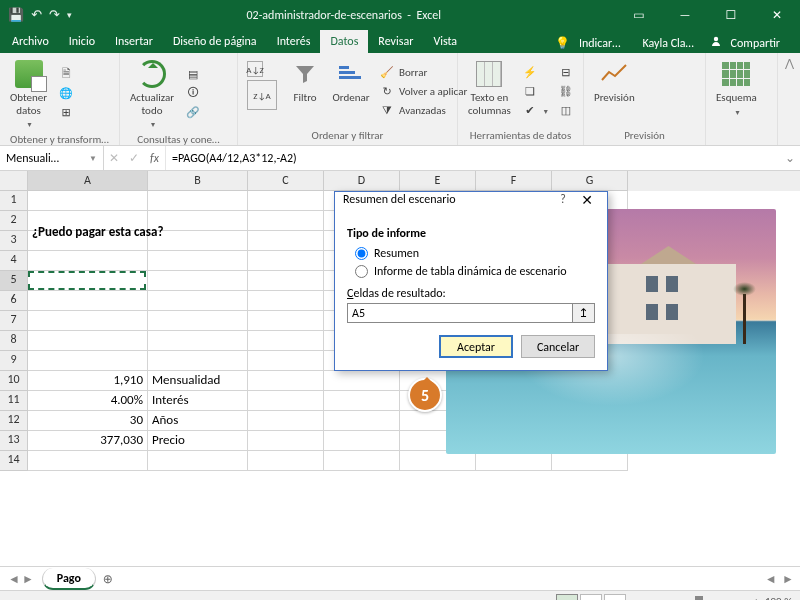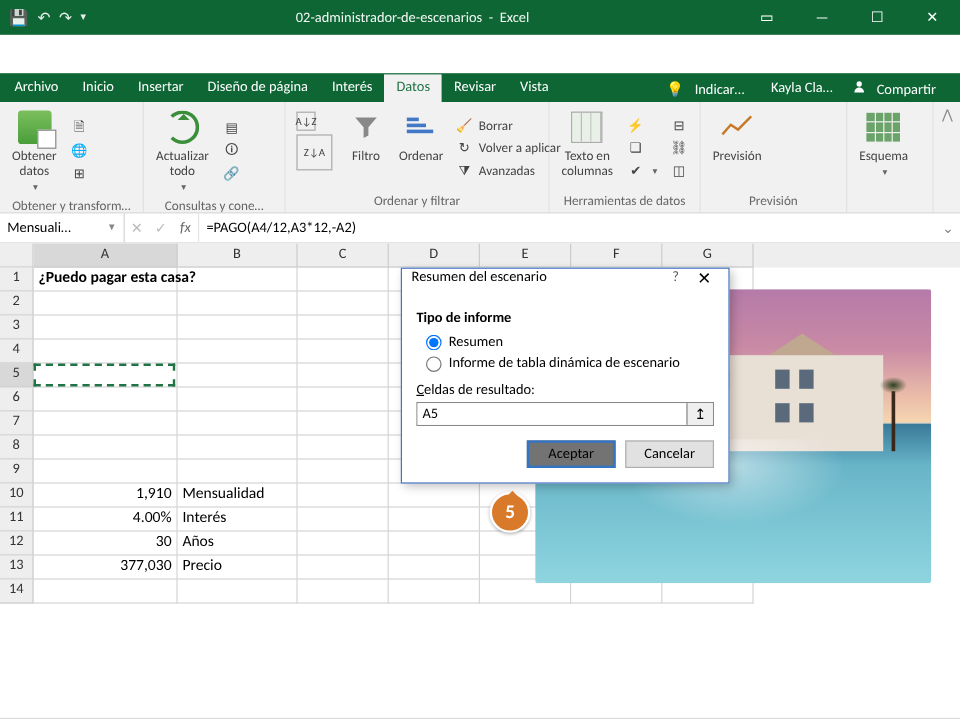--- a/index.html
+++ b/index.html
@@ -7,21 +7,21 @@
 
 
 .titlebar { height:29px; background:#0e6635; color:#fff; display:flex; align-items:center; font-size:12px; padding-left:8px; }
 .titlebar .qat { display:flex; gap:7px; align-items:center; }
 .titlebar .qat span { opacity:.9; font-size:13px; }
 .titlebar .title { flex:1; text-align:center; opacity:.95; }
 .titlebar .sysbtns { display:flex; }
 .titlebar .sysbtn { width:46px; height:29px; display:flex; align-items:center; justify-content:center; font-size:12px; }
 
 
-.menutabs { height:24px; background:#0e6635; display:flex; align-items:flex-end; padding-left:2px; color:#fff; font-size:12px;margin-top:32px; }
+.menutabs { height:24px; background:#0e6635; display:flex; align-items:flex-end; padding-left:2px; color:#fff; font-size:12px; }
 .menutabs .tab { padding:4px 10px 5px; cursor:default; }
 .menutabs .tab.active { background:#f1f1f1; color:#217346; }
 .menutabs .spacer { flex:1; }
 .menutabs .right { display:flex; align-items:center; gap:4px; padding-right:8px; }
 .menutabs .right span { padding:3px 6px; font-size:12px; }
 
 
 .ribbon { height:93px; background:#f1f1f1; border-bottom:1px solid #d4d4d4; display:flex; font-size:11px; color:#444; }
 .group { border-right:1px solid #e1e1e1; padding:3px 6px 0; display:flex; flex-direction:column; }
 .group .row { display:flex; gap:4px; flex:1; }
@@ -71,21 +71,21 @@
 .rowhdr{ height:20px; background:#eee; border-right:1px solid #ccc; border-bottom:1px solid #ccc; text-align:center; font-size:12px; color:#333; padding-top:1px; }
 .cells{ position:absolute; top:20px; left:28px; right:0; bottom:0; }
 .crow{ display:flex; height:20px; }
 .cell{ border-right:1px solid #d4d4d4; border-bottom:1px solid #d4d4d4; font-size:13px; padding:1px 4px; overflow:hidden; white-space:nowrap; font-family:Calibri,sans-serif; }
 .cell.ar{ text-align:right; }
 .cell.bold{ font-weight:bold; }
 .colA{width:120px} .colB{width:100px} .colC{width:76px} .colD{width:76px} .colE{width:76px} .colF{width:76px} .colG{width:76px}
 .colhdr.active, .rowhdr.active{ background:#d8d8d8; }
 
 .marquee{ position:absolute; border:2px dashed #217346; pointer-events:none; }
-.A1span { position:absolute; width:176px; }
+.A1span { position:absolute; width:176px;margin-top:32px; }
 
 
 .houseimg{ position:absolute; top:18px; left:418px; width:330px; height:245px; background:
   linear-gradient(180deg,#b57aa8 0%,#c98aa5 20%,#e8b8a8 35%,#f5d5b0 45%,transparent 46%),
   linear-gradient(180deg,transparent 45%,#3a7a9a 46%,#68b5c8 60%,#8fd5e0 100%);
   border-radius:2px; overflow:hidden; }
 .houseimg .mansion{ position:absolute; top:55px; left:40px; width:250px; height:80px; background:#e8dfd5; }
 .houseimg .mansion::before{content:""; position:absolute; top:-20px; left:30px; width:60px; height:20px; background:#bfa88f; clip-path:polygon(50% 0,100% 100%,0 100%);}
 .houseimg .mansion::after{content:""; position:absolute; top:-18px; right:40px; width:55px; height:18px; background:#bfa88f; clip-path:polygon(50% 0,100% 100%,0 100%);}
 .houseimg .win{ position:absolute; width:12px; height:16px; background:#5a6a7a; }
@@ -104,21 +104,21 @@
 .dialog legend{ font-weight:bold; margin-bottom:4px; }
 .dialog .radio{ display:flex; align-items:center; gap:6px; padding:2px 0 2px 8px; }
 .dialog .radio input{ margin:0; }
 .dialog label.fld{ display:block; margin:6px 0 3px; }
 .dialog label.fld u{ text-decoration:underline; }
 .dialog .refinput{ display:flex; border:1px solid #888; }
 .dialog .refinput input{ flex:1; border:none; padding:2px 4px; font-size:12px; outline:none; }
 .dialog .refinput .refbtn{ width:22px; border-left:1px solid #888; background:#efefef; display:flex; align-items:center; justify-content:center; }
 .dialog .btns{ display:flex; justify-content:flex-end; gap:8px; margin-top:12px; }
 .dialog .btn{ min-width:74px; height:23px; border:1px solid #adadad; background:#e1e1e1; font-size:12px; }
-.dialog .btn.primary{ border:2px solid #3474c4; background:#737373; }
+.dialog .btn.primary{ border:2px solid #3474c4; background:#fef9c3; }
 
 
 .callout{ position:absolute; width:34px; height:34px; background:#d87a2a; border-radius:50%; color:#fff; font-weight:bold; font-size:16px; display:flex; align-items:center; justify-content:center; border:2px solid #fff; box-shadow:0 1px 3px rgba(0,0,0,.3); }
 .callout::before{ content:""; position:absolute; top:-10px; left:10px; width:0; height:0; border:7px solid transparent; border-bottom-color:#d87a2a; }
 
 
 .sheettabs{ height:24px; background:#fff; border-top:1px solid #d4d4d4; display:flex; align-items:center; font-size:12px; }
 .sheettabs .nav{ display:flex; gap:2px; padding:0 8px; color:#888; }
 .sheettabs .stab{ padding:3px 14px; border-right:1px solid #ccc; border-left:1px solid #ccc; background:#fff; border-bottom:2px solid #217346; font-weight:bold;border-radius:11px; }
 .sheettabs .add{ width:24px; text-align:center; color:#666; }

